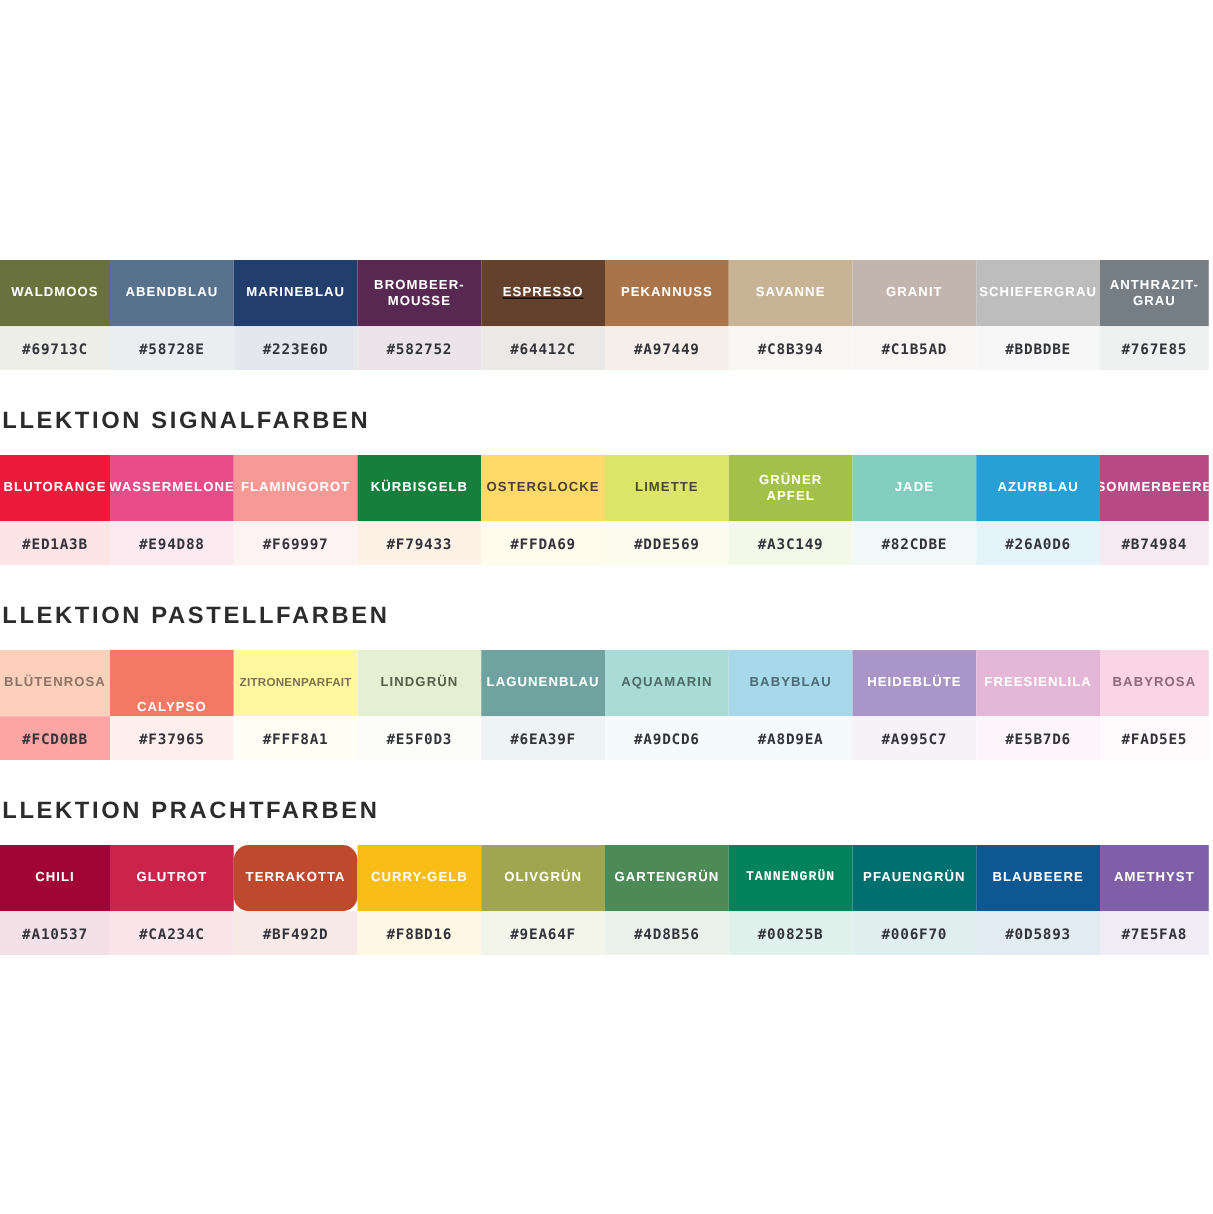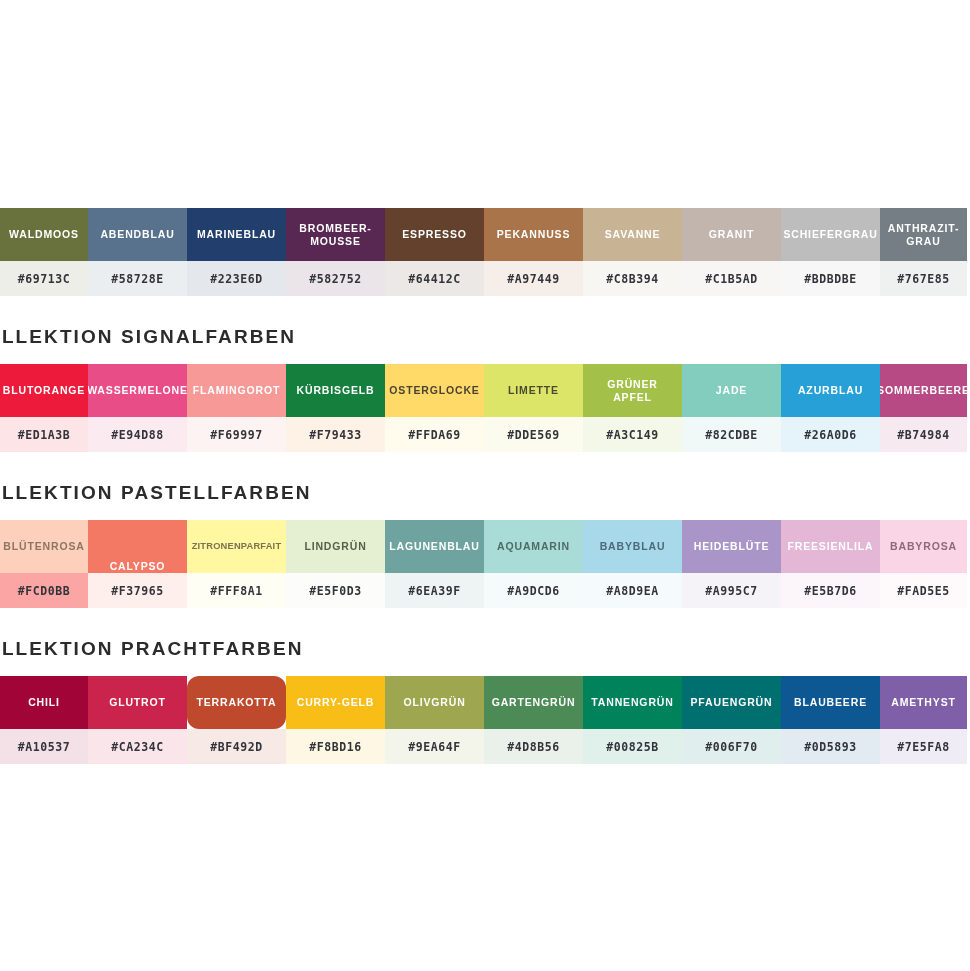--- a/index.html
+++ b/index.html
@@ -117,21 +117,21 @@
           <div class="swatch" style="background: rgb(88, 114, 142);">
             <span style="color: rgb(255, 255, 255);">ABENDBLAU</span>
           </div>
           <div class="swatch" style="background: rgb(34, 62, 109);">
             <span style="color: rgb(255, 255, 255);">MARINEBLAU</span>
           </div>
           <div class="swatch" style="background: rgb(88, 39, 82);">
             <span style="color: rgb(255, 255, 255);">BROMBEER-
 MOUSSE</span>
           </div>
-          <div class="swatch" style="background: rgb(100, 65, 44);">
+          <div class="swatch" style="background: rgb(100, 65, 44); text-decoration: underline;">
             <span style="color: rgb(255, 255, 255);">ESPRESSO</span>
           </div>
           <div class="swatch" style="background: rgb(169, 116, 73);">
             <span style="color: rgb(255, 255, 255);">PEKANNUSS</span>
           </div>
           <div class="swatch" style="background: rgb(200, 179, 148);">
             <span style="color: rgb(255, 255, 255);">SAVANNE</span>
           </div>
           <div class="swatch" style="background: rgb(193, 181, 173);">
             <span style="color: rgb(255, 255, 255);">GRANIT</span>
@@ -333,21 +333,21 @@
           <div class="swatch" style="background: rgb(248, 189, 22);">
             <span style="color: rgb(255, 255, 255);">CURRY-GELB</span>
           </div>
           <div class="swatch" style="background: rgb(158, 166, 79);">
             <span style="color: rgb(255, 255, 255);">OLIVGRÜN</span>
           </div>
           <div class="swatch" style="background: rgb(77, 139, 86);">
             <span style="color: rgb(255, 255, 255);">GARTENGRÜN</span>
           </div>
           <div class="swatch" style="background: rgb(0, 130, 91);">
-            <span style="color: rgb(255, 255, 255);">TANNENGRÜN</span>
+            <span style="color: rgb(255, 255, 255); font-family: Liberation Mono, monospace;">TANNENGRÜN</span>
           </div>
           <div class="swatch" style="background: rgb(0, 111, 112);">
             <span style="color: rgb(255, 255, 255);">PFAUENGRÜN</span>
           </div>
           <div class="swatch" style="background: rgb(13, 88, 147);">
             <span style="color: rgb(255, 255, 255);">BLAUBEERE</span>
           </div>
           <div class="swatch clip-right" style="background: rgb(126, 95, 168);">
             <span style="color: rgb(255, 255, 255);">AMETHYST</span>
           </div>

